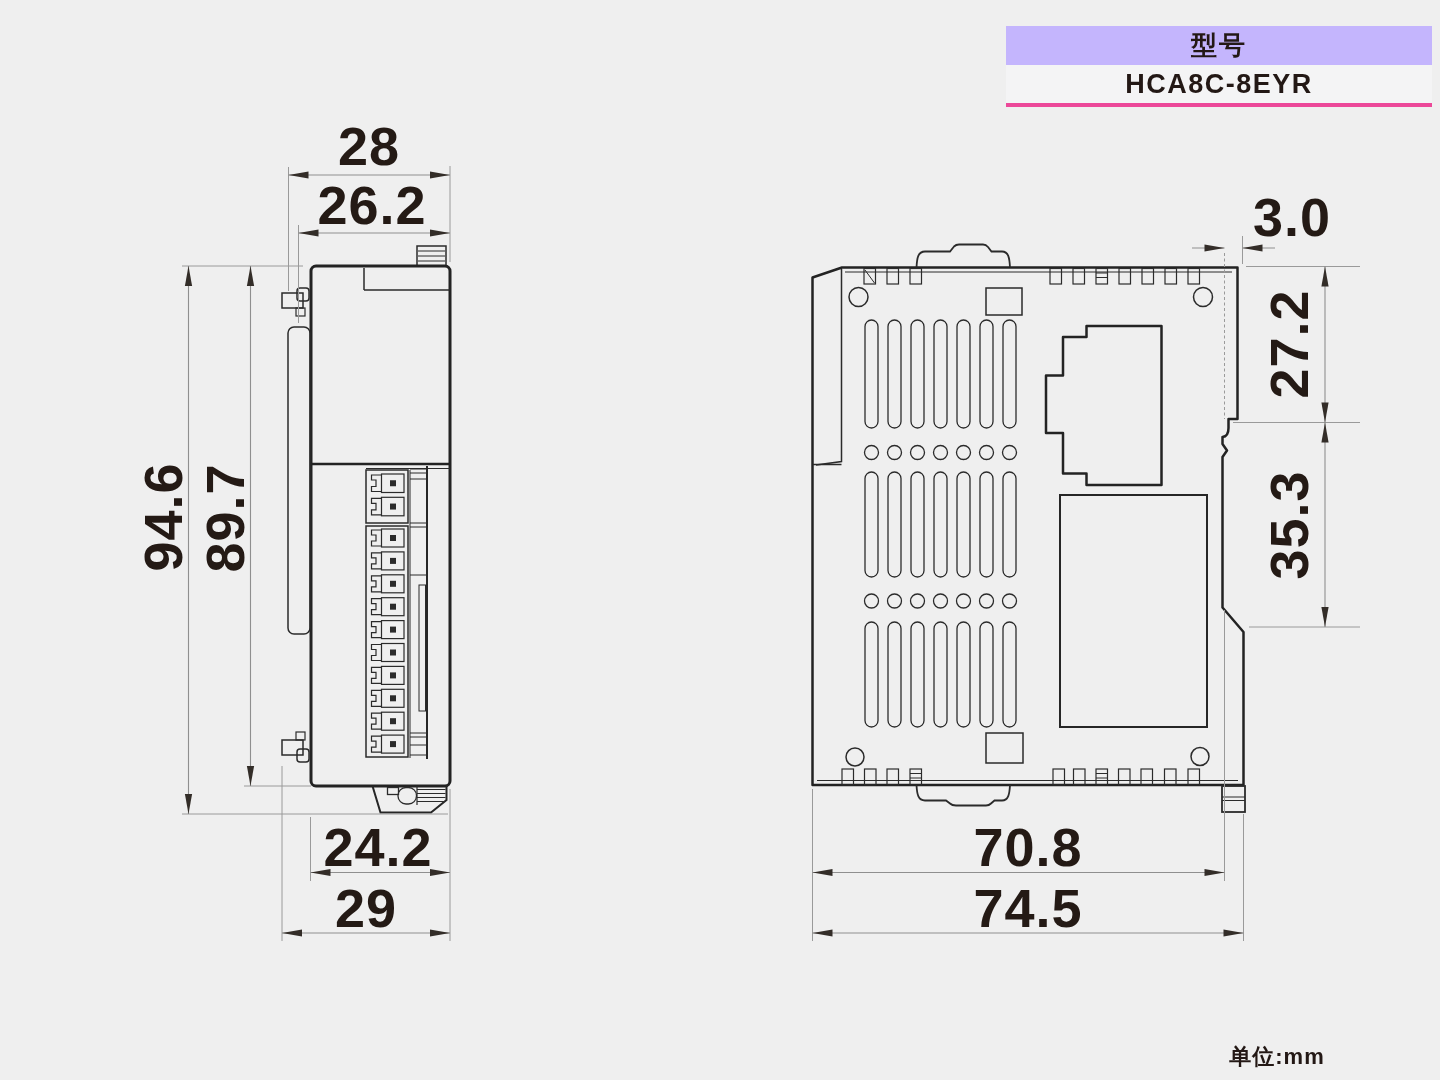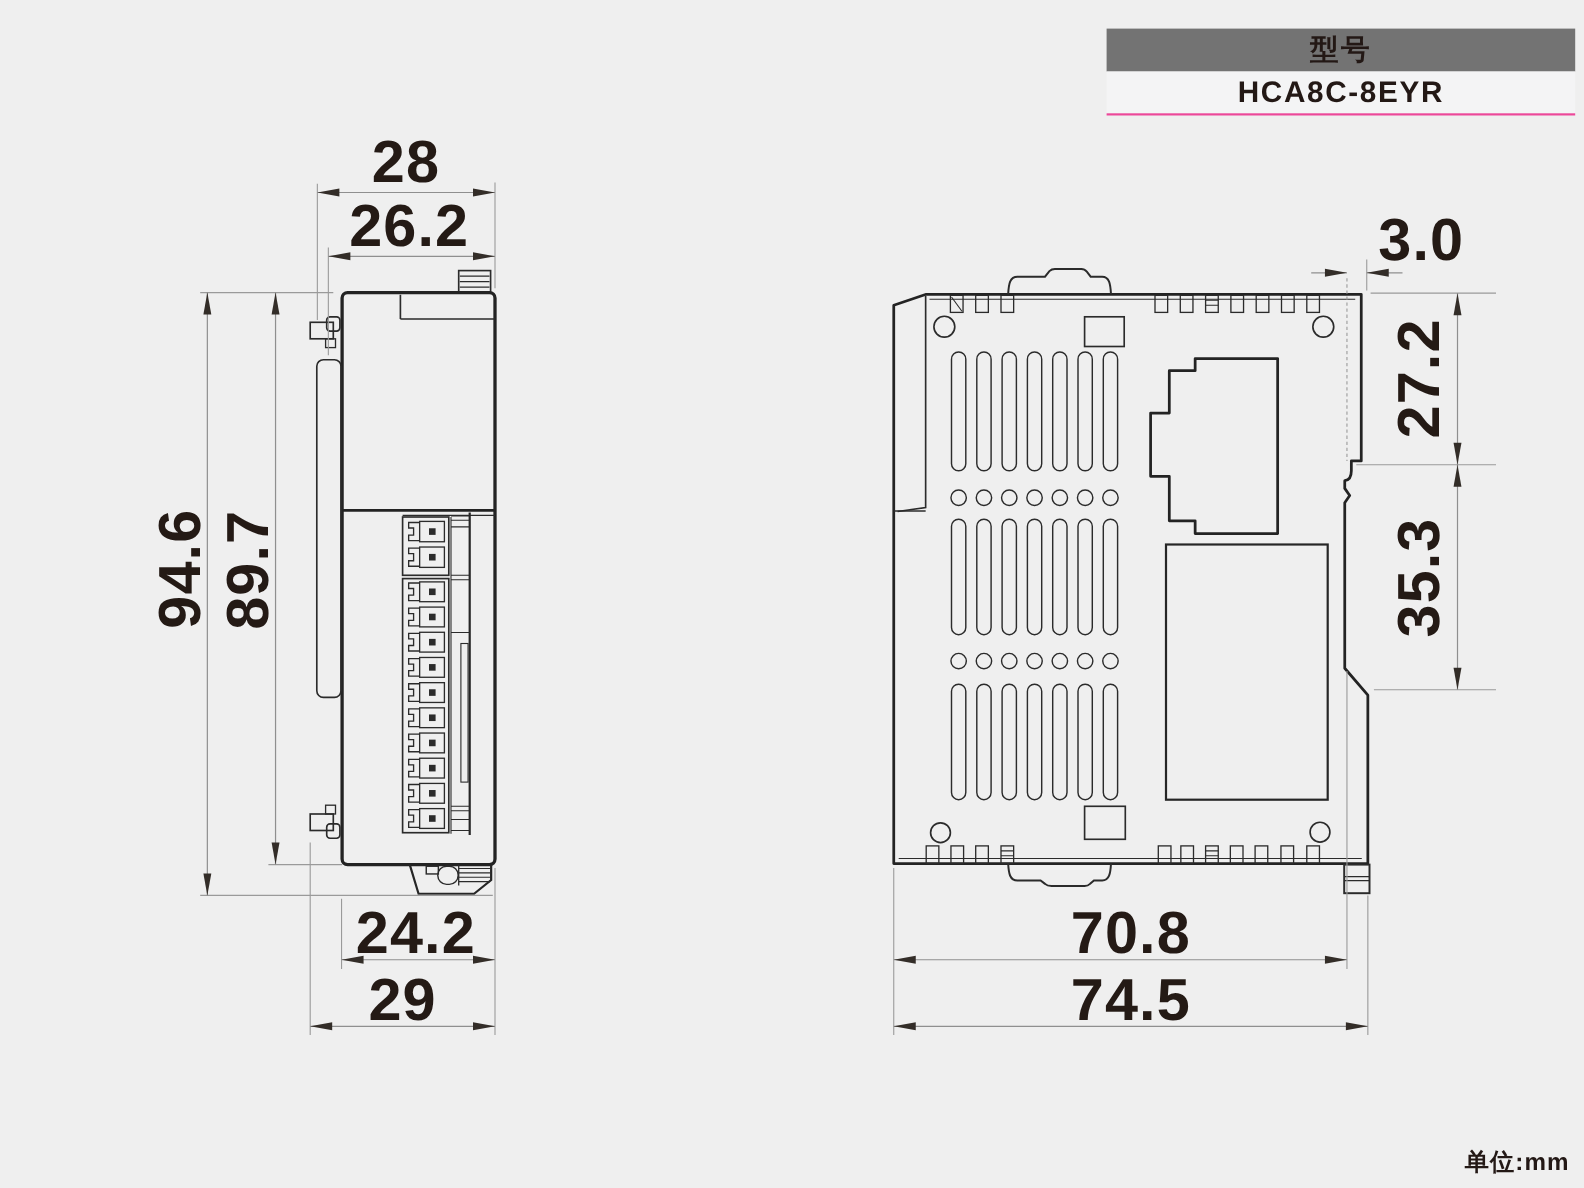--- a/index.html
+++ b/index.html
@@ -20,24 +20,24 @@
 
   
   .ext {stroke:#9a9a9a;stroke-width:1;fill:none}
   .extd{stroke:#9a9a9a;stroke-width:1;fill:none;stroke-dasharray:3 2.5}
   .dline{stroke:#8f8f8f;stroke-width:1.1;fill:none}
   .dtext{font-family:"Liberation Sans",sans-serif;font-weight:bold;font-size:54px;
          fill:#241a15;letter-spacing:1px}
 
   
   .model-table{position:absolute;left:1006px;top:26px;width:426px;color:#231815;text-align:center;}
-  .mt-header{height:39px;line-height:39px;background:#737373;font-weight:bold;font-size:26px;letter-spacing:2px;}
+  .mt-header{height:39px;line-height:39px;background:#c4b5fd;font-weight:bold;font-size:26px;letter-spacing:2px;}
   .mt-row{height:38px;line-height:38px;background:#f4f4f5;font-weight:bold;font-size:27px;
-          letter-spacing:1.5px;border-bottom:2px solid #ec4899;}
-  .unit-note{position:absolute;right:13px;top:1042px;width:300px;text-align:right;color:#231815;
+          letter-spacing:1.5px;border-bottom:4px solid #ec4899;}
+  .unit-note{position:absolute;right:13px;top:1042px;width:300px;text-align:center;color:#231815;
              font-weight:bold;font-size:22px;letter-spacing:1px;}
 </style>
 </head>
 <body>
 
 <div class="canvas">
 
 <svg width="1440" height="1080" viewBox="0 0 1440 1080">
   <defs>
     <marker id="arr" viewBox="0 0 22 10" refX="21" refY="5" markerWidth="22" markerHeight="10" markerUnits="userSpaceOnUse" orient="auto-start-reverse">

